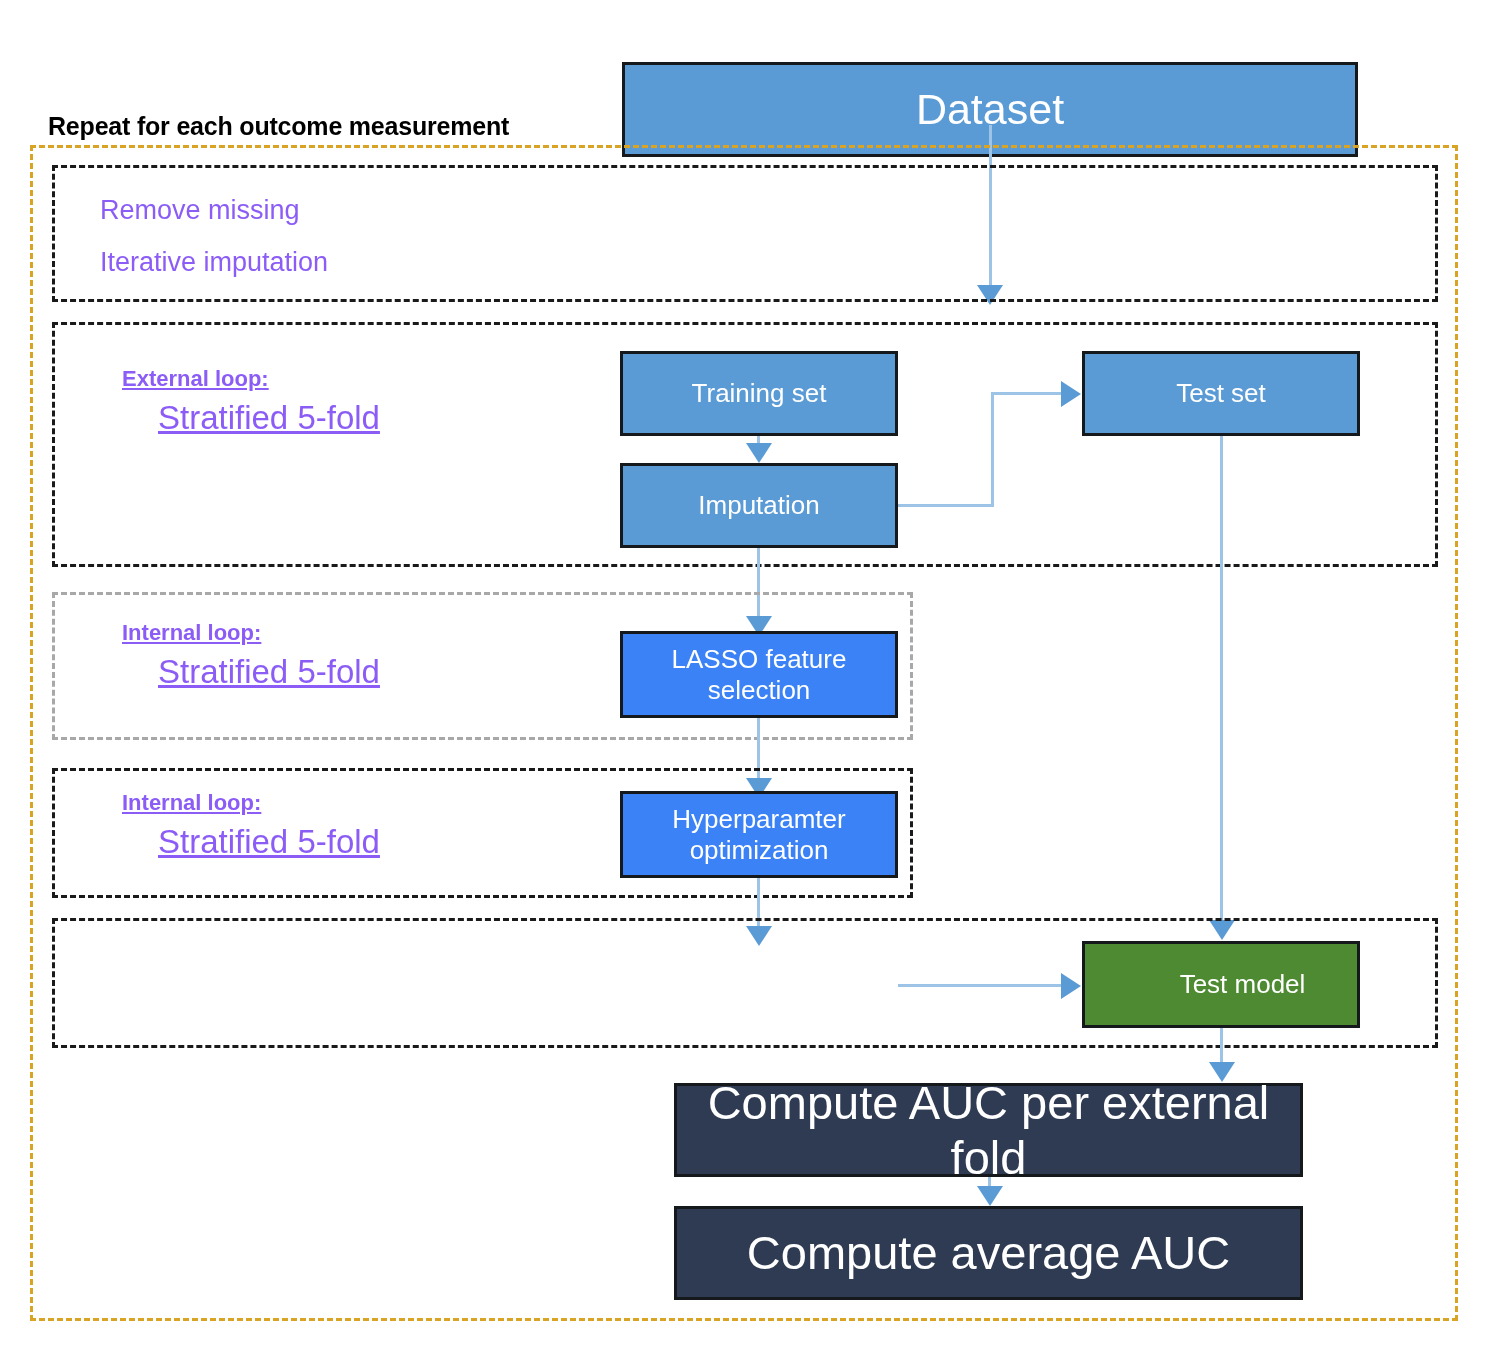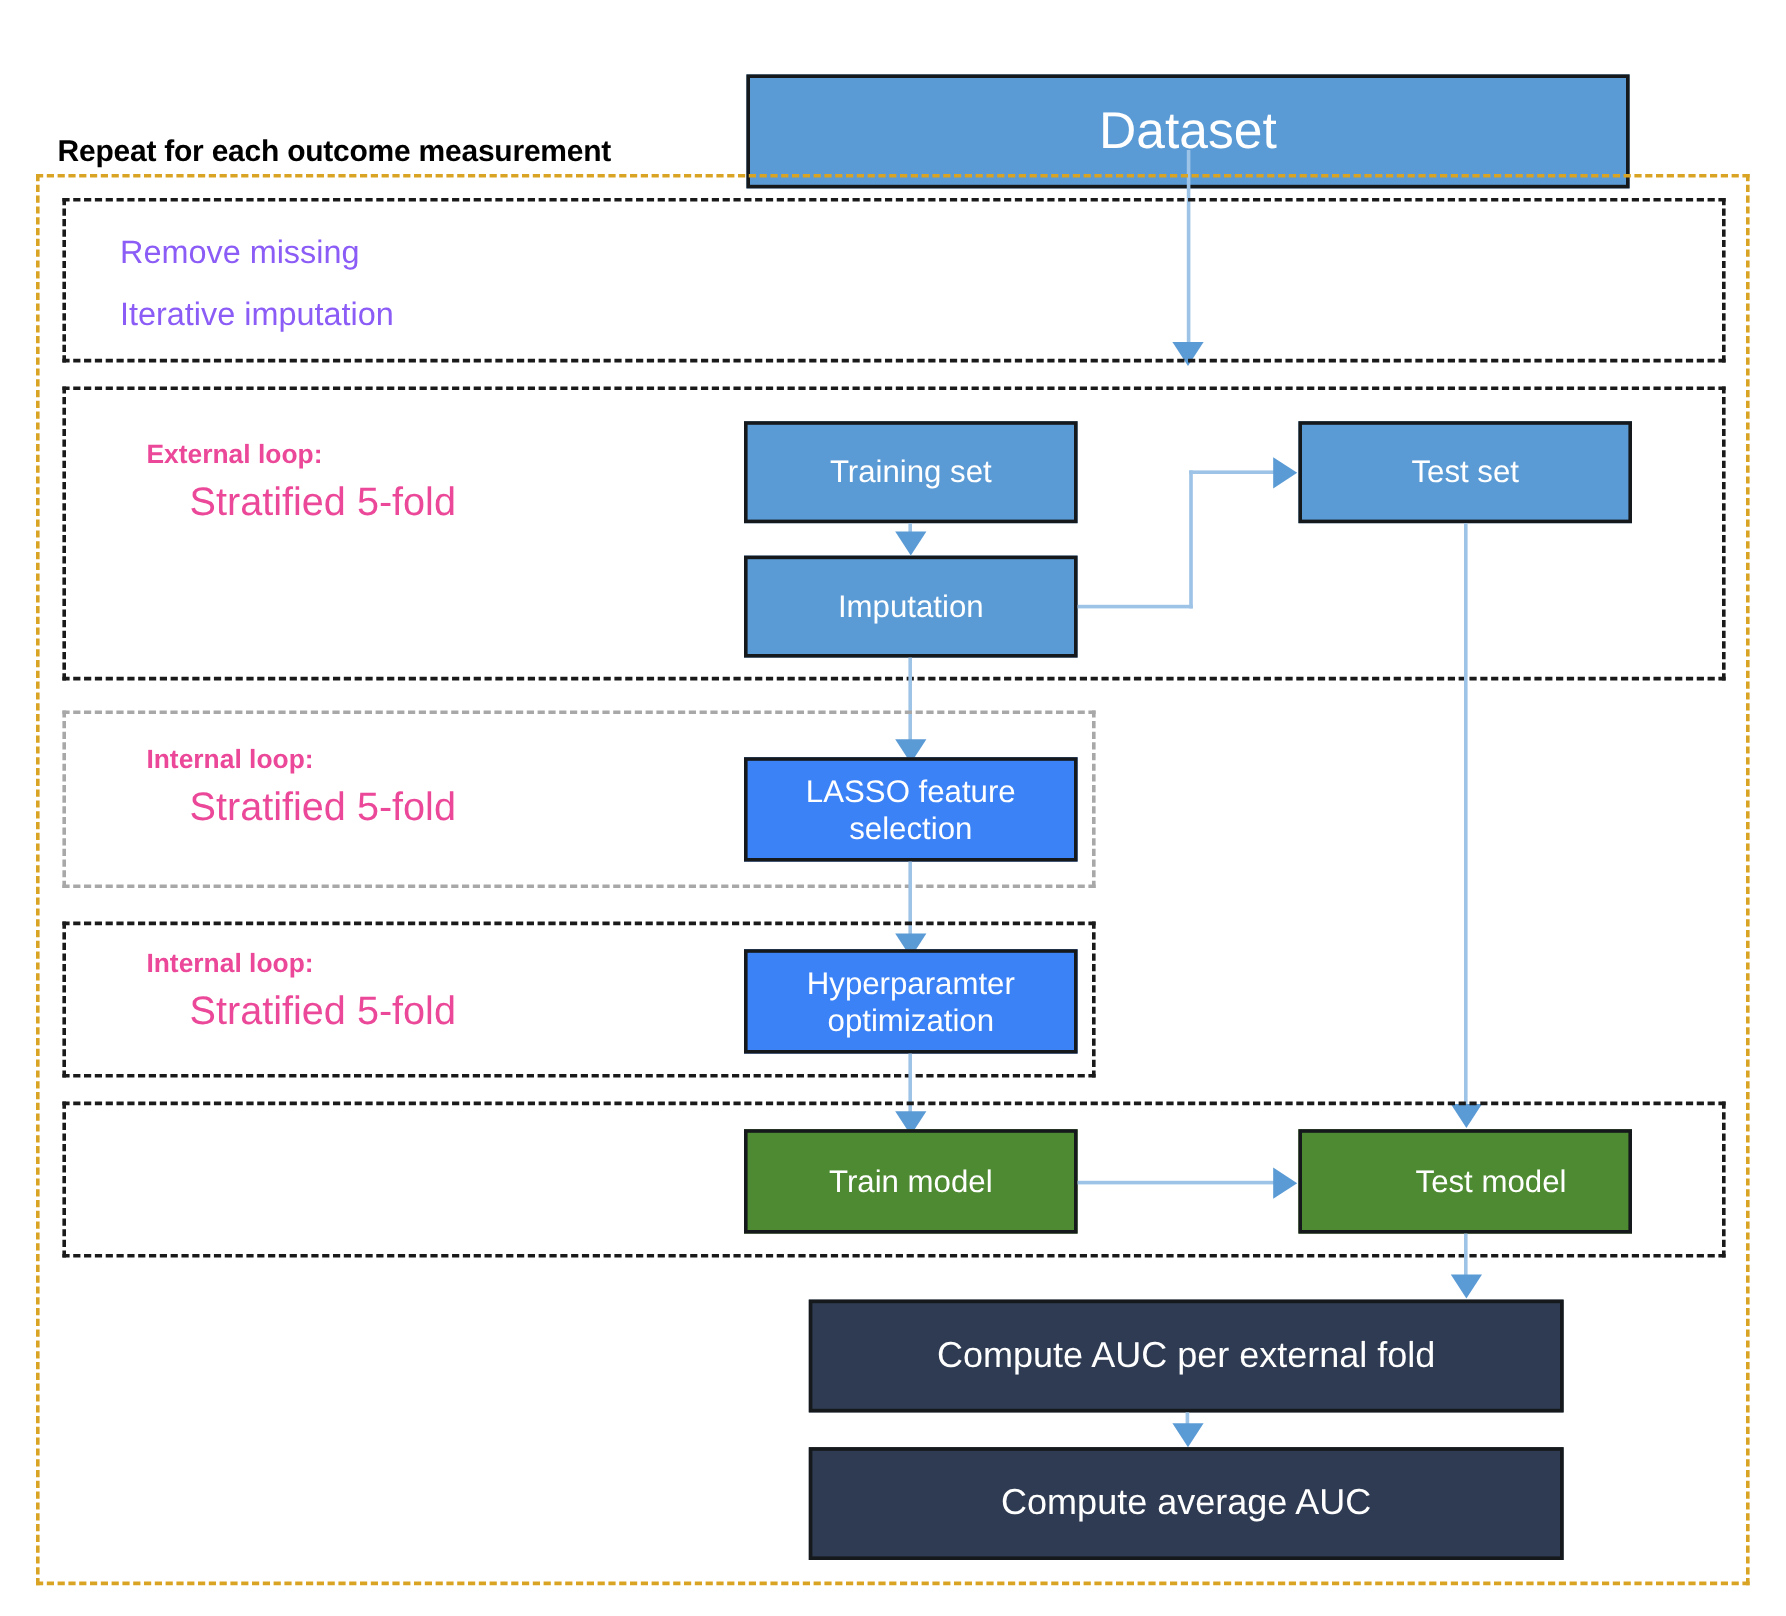--- a/index.html
+++ b/index.html
@@ -23,22 +23,23 @@
     position:absolute;
     font-weight:bold;
     font-size:25px;
     color:#000;
     letter-spacing:-0.2px;
     white-space:nowrap;
   }
 
   .loop-label{
     position:absolute;
-    color:#ec4899;
+    color:#8b5cf6;
     white-space:nowrap;
+    text-decoration:underline;
   }
   .loop-label .l1{
     font-weight:bold;
     font-size:22px;
     line-height:34px;
     display:block;
   }
   .loop-label .l2{
     font-weight:normal;
     font-size:33px;
@@ -66,21 +67,21 @@
     text-align:center;
     color:#ffffff;
     line-height:1.18;
   }
   .node.blue{ background:#5B9BD5; border-color:#16191c;}
   .node.orange{ background:#3b82f6; border-color:#16191c;}
   .node.green{ background:#4E8A31; border-color:#16191c;}
   .node.navy{ background:#2F3B52; border-color:#16191c;}
 
   .node.big{ font-size:43px;margin-top:32px; }
-  .node.mid{ font-size:30px; }
+  .node.mid{ font-size:47px; }
   .node.sm{ font-size:26px; }
 
   
   .conn{ position:absolute; background:#9DC3E6; }
   .vline{ width:3px; }
   .hline{ height:3px; }
   .arrow-down{
     position:absolute;
     width:0;height:0;
     border-left:13px solid transparent;
@@ -172,23 +173,20 @@
   <div class="node orange sm" style="left:620px;top:791px;width:278px;height:87px;flex-direction:column;">
     <span>Hyperparamter</span>
     <span>optimization</span>
   </div>
 
   <div class="conn vline" style="left:757px;top:878px;width:3px;height:56px;"></div>
   <div class="arrow-down" style="left:746px;top:926px;"></div>
 
   <div class="sec-dashed" style="left:52px;top:918px;width:1386px;height:130px;"></div>
 
-  <div class="node green sm" style="left:620px;top:941px;width:278px;height:87px;">
-    <span>Train model</span>
-  </div>
 
   <div class="node green sm" style="left:1082px;top:941px;width:278px;height:87px;padding-left:43px;">
     <span>Test model</span>
   </div>
 
   <div class="conn hline" style="left:898px;top:984px;width:165px;height:3px;"></div>
   <div class="arrow-right" style="left:1061px;top:973px;"></div>
 
   <div class="conn vline" style="left:1220px;top:1028px;width:3px;height:42px;"></div>
   <div class="arrow-down" style="left:1209px;top:1062px;"></div>

